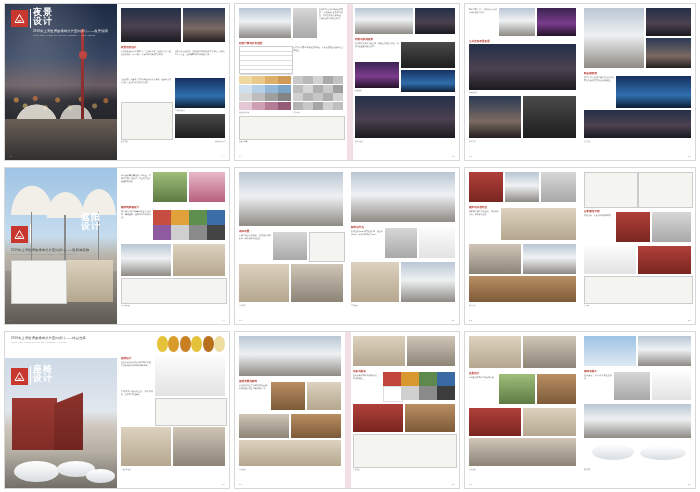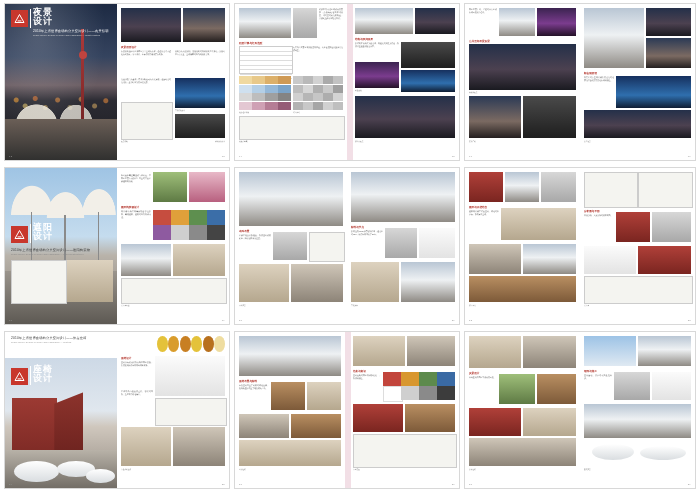--- a/index.html
+++ b/index.html
@@ -6,21 +6,21 @@
   body{width:700px;height:492px;overflow:hidden;font-family:"Liberation Sans",sans-serif;}
   .page{position:relative;width:700px;height:492px;background:#ffffff;}
 
   
   .row{position:absolute;left:0;width:700px;}
   .row1{top:0;height:164px;}
   .row2{top:164px;height:164px;}
   .row3{top:328px;height:164px;}
 
   .spread{position:absolute;top:3px;height:158px;background:#fff;border:1px solid #d8d8d8;box-sizing:border-box;overflow:hidden;}
-  .s-a{left:4px;width:226px;}
+  .s-a{left:4px;width:226px;font-family:Liberation Serif, serif;}
   .s-b{left:234px;width:226px;}
   .s-c{left:464px;width:232px;}
 
   
   .pgnum{position:absolute;bottom:2px;font-size:2.4px;color:#999;letter-spacing:.3px;}
   .pgnum.l{left:4px;}
   .pgnum.r{right:4px;}
 
   
   .cover{position:absolute;left:0;top:0;width:50%;height:100%;overflow:hidden;}
@@ -284,21 +284,21 @@
           <div class="umb-stem" style="left:83%;top:28%;height:40%;"></div>
           <div class="day-ground"></div>
         </div>
         <div class="logo" style="left:6px;top:58px;">
           <svg width="11" height="11" viewBox="0 0 11 11">
               <polygon points="5.5,1.5 10,9.5 1,9.5" fill="none" stroke="#fff" stroke-width="1"></polygon>
               <rect x="3.6" y="7.4" width="3.8" height="1" fill="#fff"></rect>
             </svg>
         </div>
         <div class="title-rule" style="left:25px;top:56px;width:1px;height:19px;"></div>
-        <div class="cn-title" style="left:28px;top:55px;">
+        <div class="cn-title" style="left:28px;top:45px;padding-left:48px;">
           <span class="t1">遮阳</span>
           <span class="t2">设计</span>
         </div>
         <div class="sub-cn" style="left:6px;top:80px;color:#333;">2010年上海世博会场地公共空间设计——遮阳构筑物</div>
         <div class="sub-en" style="left:6px;top:85px;color:#888;">Public Space Design for Expo 2010 Shanghai — Shading Structures</div>
         <div class="img f-plan" style="left:6px;top:92px;width:54px;height:42px;border:.3px solid #ccc;"></div>
         <div class="img f-sand" style="left:62px;top:92px;width:46px;height:42px;"></div>
         <div class="pgnum l">18</div>
       </div>
 

